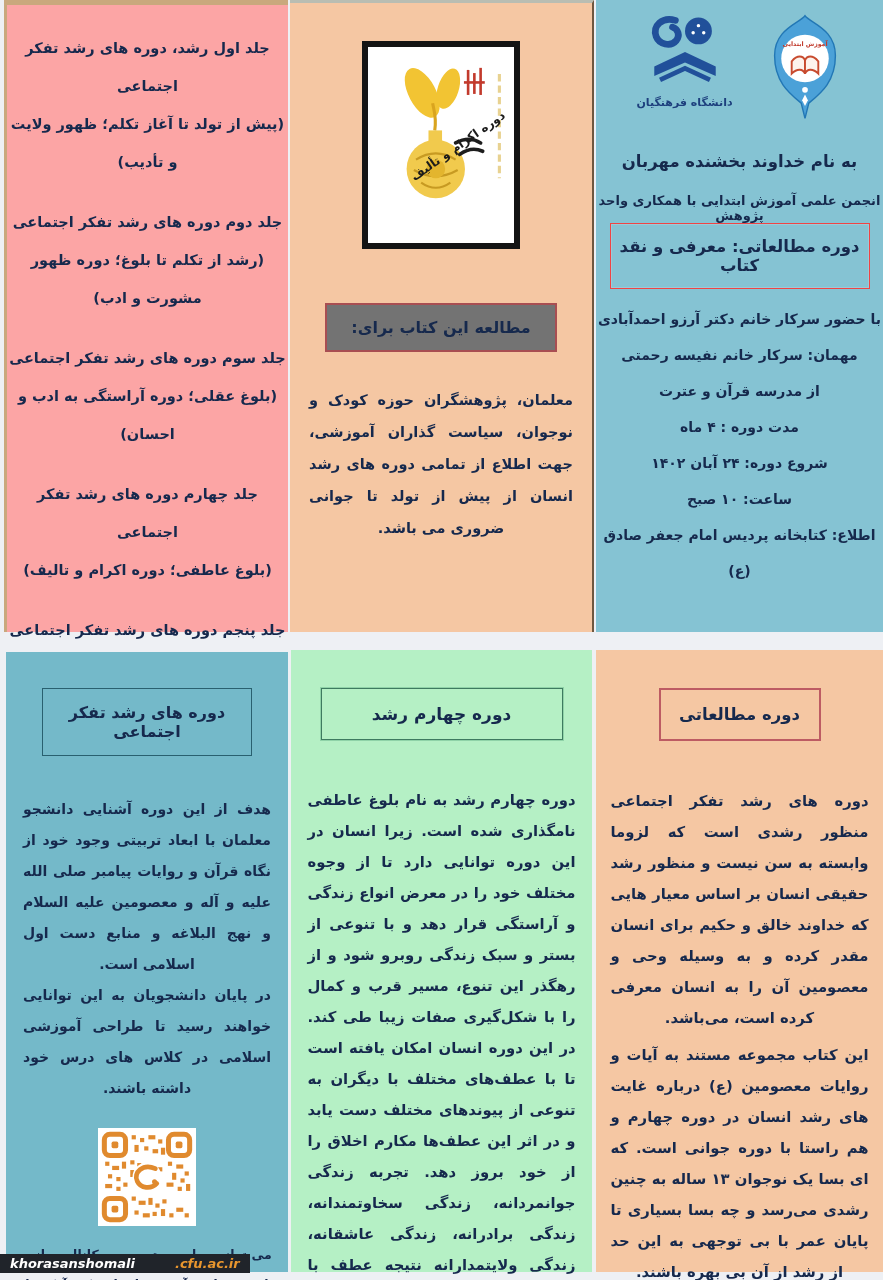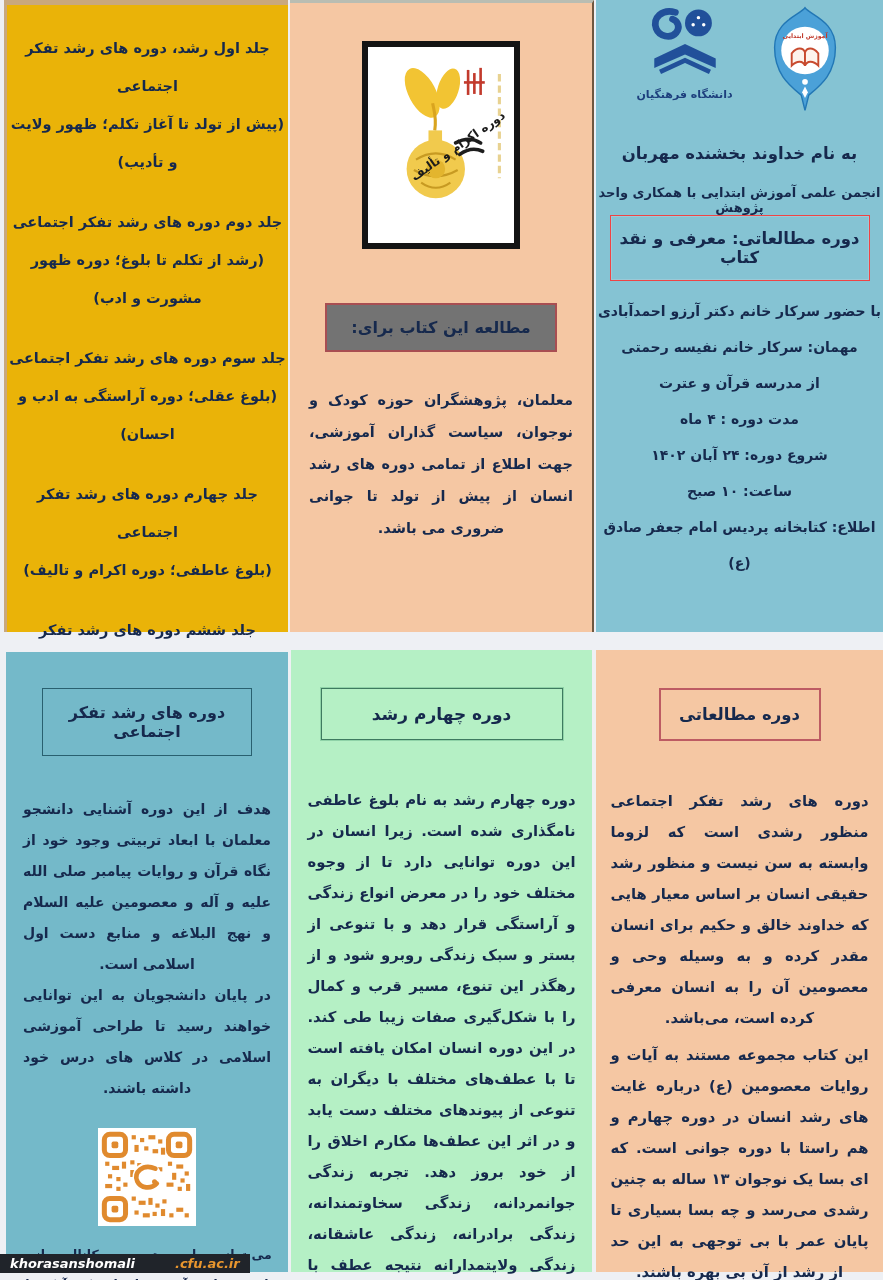--- a/index.html
+++ b/index.html
@@ -1,20 +1,20 @@
 <!DOCTYPE html>
 <html lang="fa"><head>
 <meta charset="utf-8">
 <style>
   html,body{margin:0;padding:0;background:#dfe2e6;}
   .page{position:relative;width:883px;height:1280px;background:#eef0f4;overflow:hidden;
         font-family:"DejaVu Sans",sans-serif;color:#16294d;}
   .panel{position:absolute;direction:rtl;font-weight:bold;}
   
-  .p-tl{left:4px;top:0;width:284px;height:632px;background:#eab308;
+  .p-tl{left:4px;top:0;width:284px;height:632px;background:#fca5a5;
         border-top:5px solid #c9a87d;border-left:3px solid #c9a87d;box-sizing:border-box;}
   .p-tm{left:290px;top:0;width:304px;height:632px;background:#f5c7a3;
         border-right:2px solid #6f573f;border-top:3px solid #b9bdb2;box-sizing:border-box;}
   .p-tr{left:596px;top:0;width:287px;height:632px;background:#85c3d3;}
   
   .p-bl{left:6px;top:652px;width:282px;height:620px;background:#74b9c9;}
   .p-bm{left:291px;top:650px;width:301px;height:622px;background:#b5f0c5;}
   .p-br{left:596px;top:650px;width:287px;height:622px;background:#f5c7a3;}
 
   
@@ -26,21 +26,21 @@
   .cover{position:relative;width:146px;height:196px;margin:38px auto 0;background:#fff;
          border:6px solid #141414;}
   .cover-text{position:absolute;top:92px;left:34px;transform:rotate(-35deg);
               transform-origin:center;font-size:12px;color:#1b1b1b;white-space:nowrap;}
   .pink-box{width:216px;margin:54px auto 0;padding:13px 6px;background:#737373;
             border:2px solid #a84e52;text-align:center;font-size:16px;}
   .tm-par{width:264px;margin:32px auto 0;font-size:14.5px;line-height:32px;
           text-align:justify;text-align-last:center;}
 
   
-  .logos{display:flex;justify-content:center;align-items:flex-start;gap:34px;padding-top:4px;height:124px;}
+  .logos{display:flex;justify-content:center;align-items:flex-start;gap:34px;padding-top:12px;height:124px;}
   .uni-logo{display:flex;flex-direction:column;align-items:center;}
   .uni-label{font-size:11px;color:#1d3f7d;margin-top:2px;}
   .bismillah{text-align:center;font-size:16.5px;margin-top:16px;}
   .organizer{text-align:center;font-size:13px;margin-top:22px;}
   .blue-box{width:250px;margin:0 auto 0;padding:13px 4px;border:1px solid #ef4444;
             box-shadow:inset 0 0 0 1px #9cc9d7;text-align:center;font-size:16.5px;}
   .event-lines{margin-top:12px;text-align:center;}
   .event-lines div{font-size:14px;line-height:36px;}
 
   
@@ -87,20 +87,24 @@
         <div>جلد دوم دوره های رشد تفکر اجتماعی</div>
         <div>(رشد از تکلم تا بلوغ؛ دوره ظهور مشورت و ادب)</div>
       </div>
       <div class="vol">
         <div>جلد سوم دوره های رشد تفکر اجتماعی</div>
         <div>(بلوغ عقلی؛ دوره آراستگی به ادب و احسان)</div>
       </div>
       <div class="vol">
         <div>جلد چهارم دوره های رشد تفکر اجتماعی</div>
         <div>(بلوغ عاطفی؛ دوره اکرام و تالیف)</div>
+      </div>
+      <div class="vol">
+        <div>جلد پنجم دوره های رشد تفکر اجتماعی</div>
+        <div>(بلوغ لبّی)</div>
       </div>
       <div class="vol">
         <div>جلد ششم دوره های رشد تفکر اجتماعی</div>
         <div>(بلوغ عبودیتی)</div>
       </div>
     </div>
   </div>
 
   <div class="panel p-tm">
     <div class="cover">

